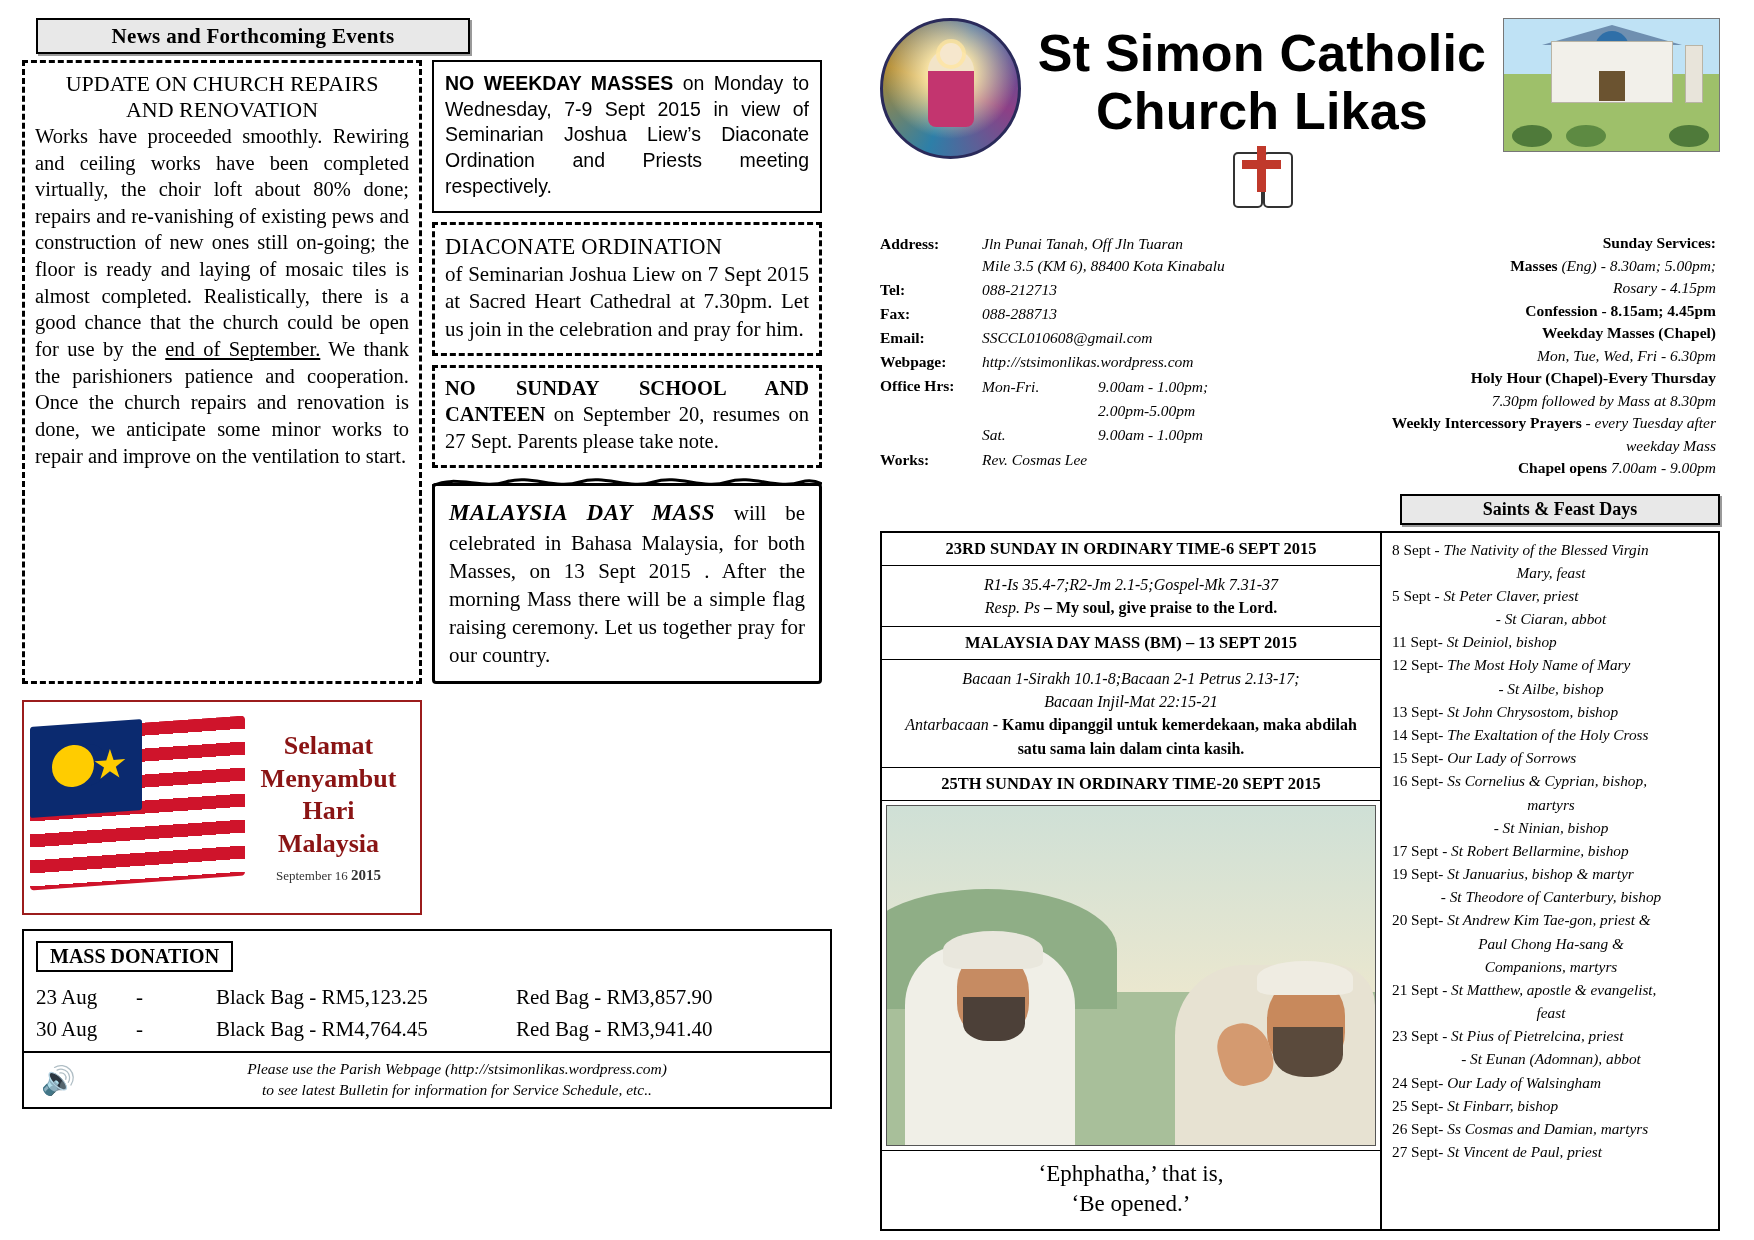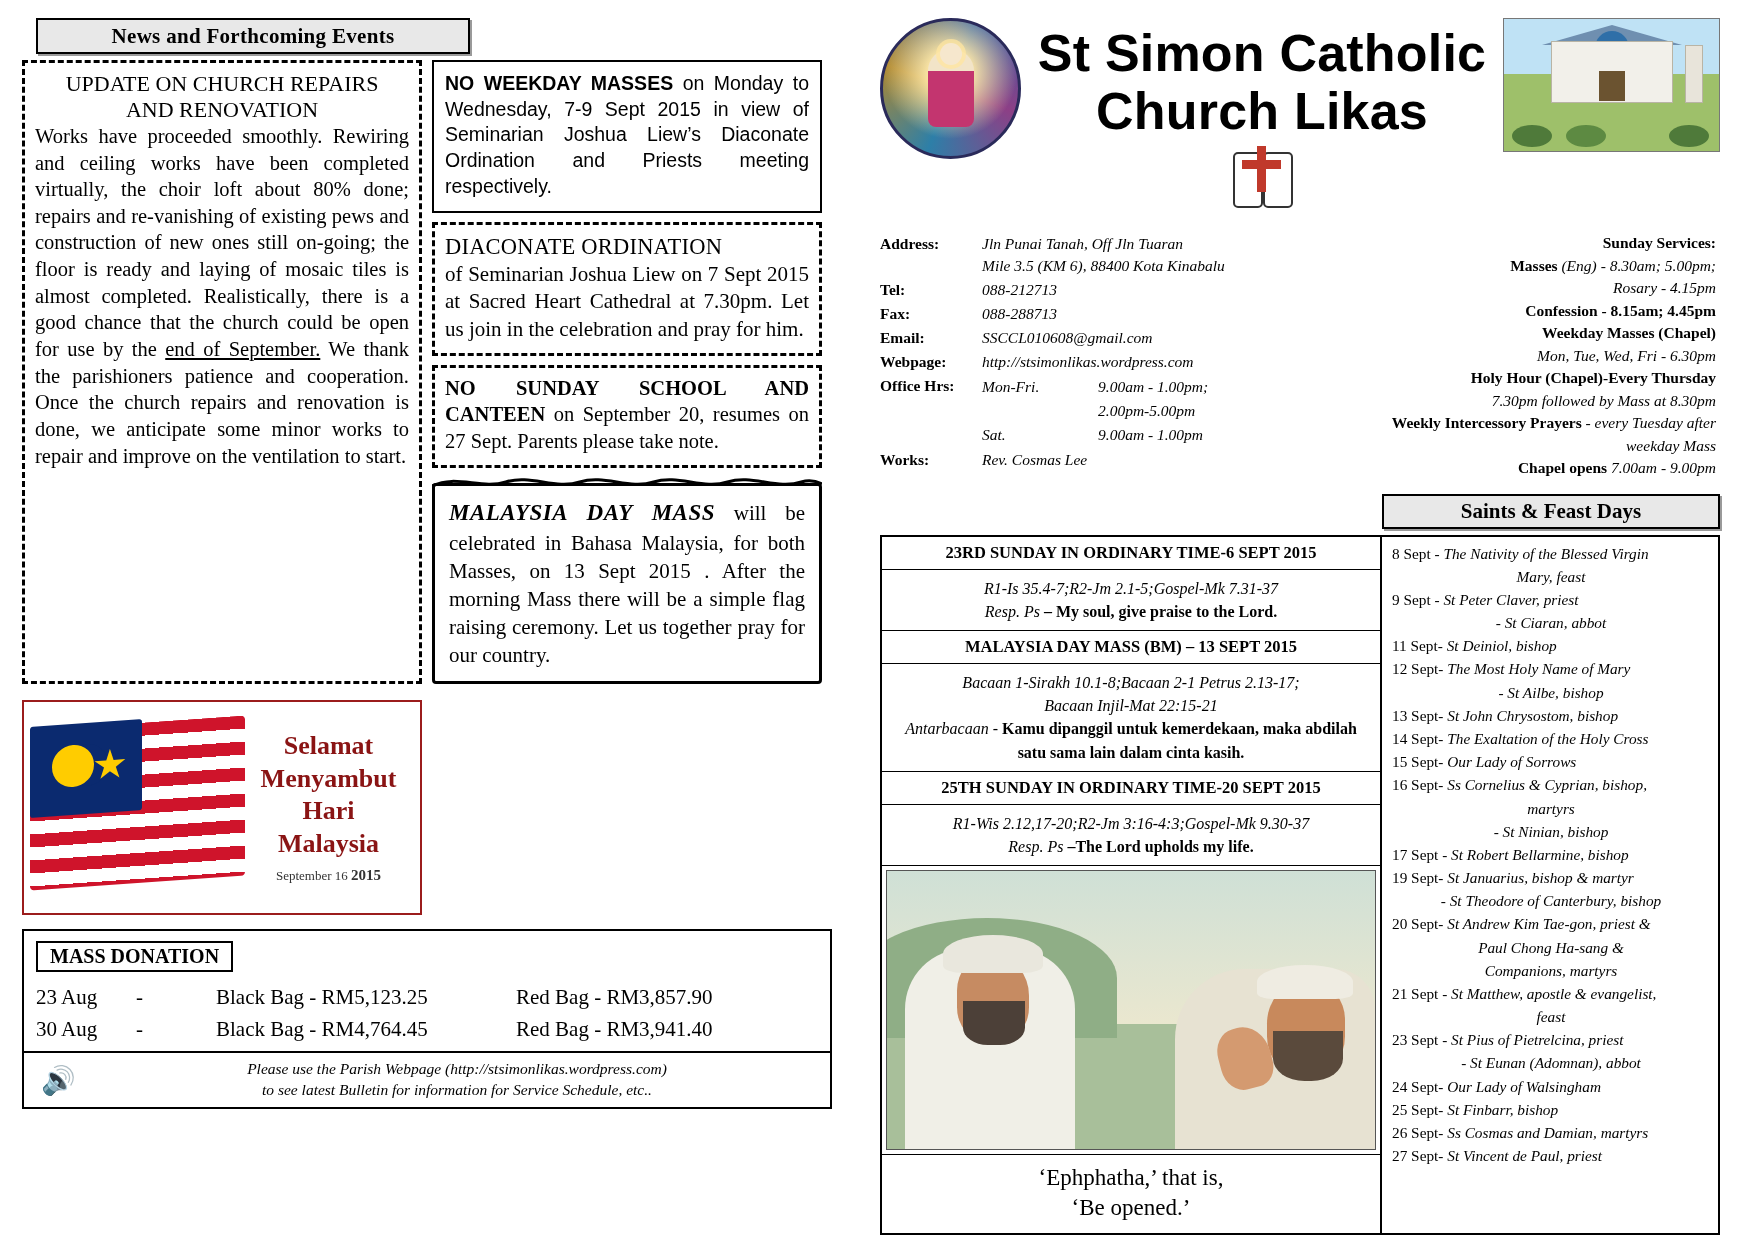--- a/index.html
+++ b/index.html
@@ -419,22 +419,22 @@
   .services b { font-weight: bold; }
   .services i { font-style: italic; }
 
   .saints-header {
     width: 300px;
     margin: 14px 0 0 auto;
     border: 2px solid #000;
     background: #e8e8e8;
     text-align: center;
     font-weight: bold;
-    font-size: 21px;
-    padding: 3px 17px;
+    font-size: 18px;
+    padding: 3px 8px;
     box-shadow: 2px 2px 0 #9a9a9a;
   }
   .lower-row {
     display: flex;
     margin-top: 6px;
     border: 2px solid #000;
     box-sizing: border-box;
     width: 840px;
     height: 700px;
   }
@@ -780,26 +780,20 @@
         <div class="r-head">MALAYSIA DAY MASS (BM) – 13 SEPT 2015</div>
         <div class="r-body">
           <div>Bacaan  1-Sirakh 10.1-8;Bacaan 2-1 Petrus 2.13-17;</div>
           <div>Bacaan Injil-Mat 22:15-21</div>
           <div>
             <span class="resp">Antarbacaan - </span><b>Kamu dipanggil untuk kemerdekaan, maka abdilah satu sama lain dalam cinta kasih.</b>
           </div>
         </div>
 
         <div class="r-head">25TH SUNDAY IN ORDINARY TIME-20 SEPT 2015</div>
-        <div class="r-body">
-          <div>R1-Wis 2.12,17-20;R2-Jm 3:16-4:3;Gospel-Mk 9.30-37</div>
-          <div>
-            <span class="resp">Resp. Ps </span><b>–The Lord upholds my life.</b>
-          </div>
-        </div>
 
         <div class="pic">
           <div class="sky"></div>
           <div class="hill"></div>
           <div class="p1"></div>
           <div class="p1face"></div>
           <div class="p1beard"></div>
           <div class="p1cap"></div>
           <div class="p2"></div>
           <div class="p2face"></div>
@@ -810,21 +804,21 @@
 
         <div class="caption">
           <div>‘Ephphatha,’ that is,</div>
           <div>‘Be opened.’</div>
         </div>
       </div>
 
       <div class="saints">
         <div class="saint-line"><span class="d">8 Sept</span><span> - The Nativity of the Blessed Virgin</span></div>
         <div class="saint-line saint-ctr">Mary, feast</div>
-        <div class="saint-line"><span class="d">9 Sept</span><span> - St Peter Claver, priest</span></div>
+        <div class="saint-line"><span class="d">5 Sept</span><span> - St Peter Claver, priest</span></div>
         <div class="saint-line saint-ctr">- St Ciaran, abbot</div>
         <div class="saint-line"><span class="d">11 Sept</span><span>- St Deiniol, bishop</span></div>
         <div class="saint-line"><span class="d">12 Sept</span><span>- The Most Holy Name of Mary</span></div>
         <div class="saint-line saint-ctr">- St Ailbe, bishop</div>
         <div class="saint-line"><span class="d">13 Sept</span><span>- St John Chrysostom, bishop</span></div>
         <div class="saint-line"><span class="d">14 Sept</span><span>- The Exaltation of the Holy Cross</span></div>
         <div class="saint-line"><span class="d">15 Sept</span><span>- Our Lady of Sorrows</span></div>
         <div class="saint-line"><span class="d">16 Sept</span><span>- Ss Cornelius &amp; Cyprian, bishop,</span></div>
         <div class="saint-line saint-ctr">martyrs</div>
         <div class="saint-line saint-ctr">- St Ninian, bishop</div>

